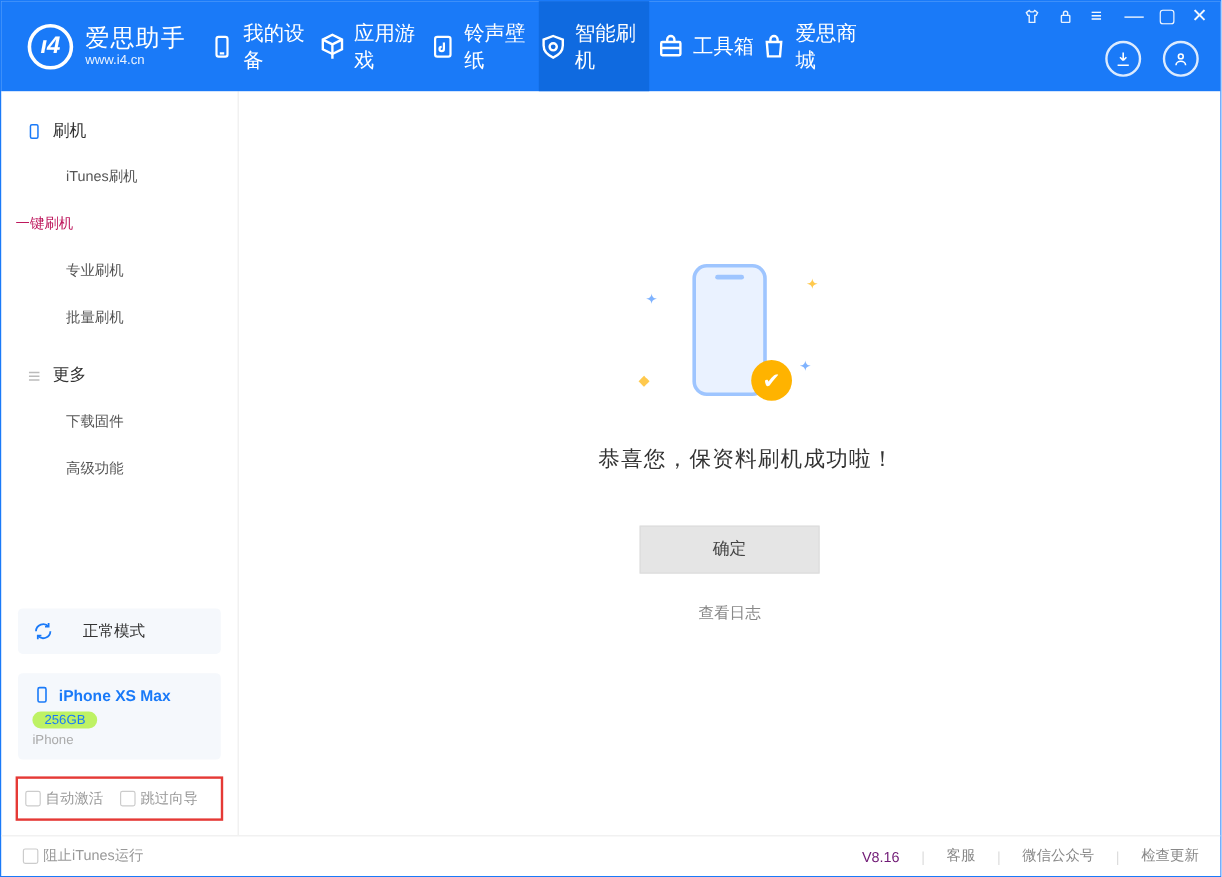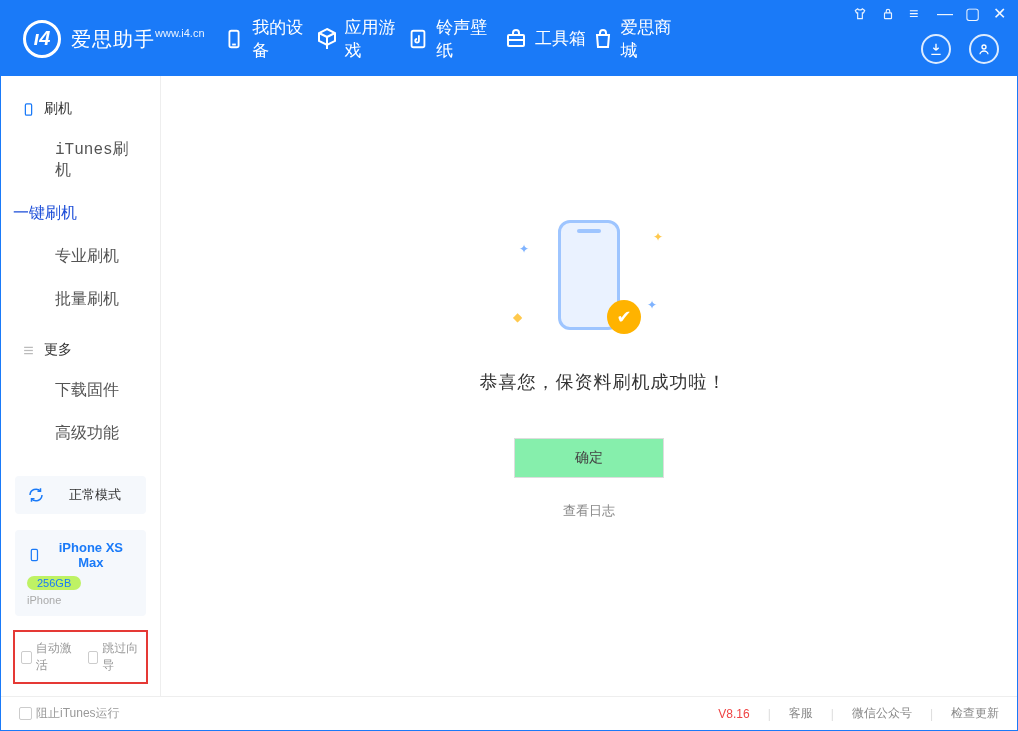--- a/index.html
+++ b/index.html
@@ -3,42 +3,42 @@
 <meta charset="utf-8">
 <style>
 * { margin: 0; padding: 0; box-sizing: border-box; font-family: "Microsoft YaHei", Arial, sans-serif; }
 body { background: #fff; }
 .window { width: 1018px; height: 731px; border: 1px solid #1a7af8; display: flex; flex-direction: column; background: #fff; position: relative; }
 
 
 .header { height: 75px; background: #1a7af8; display: flex; align-items: stretch; color: #fff; position: relative; }
 .logo-block { display: flex; align-items: center; padding: 0 18px 0 22px; gap: 10px; }
 .logo-circle { width: 38px; height: 38px; border: 3px solid #fff; border-radius: 50%; display: flex; align-items: center; justify-content: center; font-size: 20px; font-weight: bold; font-style: italic; }
-.logo-text { display: flex; flex-direction: row; line-height: 1.2; }
+.logo-text { display: flex; flex-direction: column; line-height: 1.2; }
 .logo-title { font-size: 20px; font-weight: 500; letter-spacing: 1px; }
 .logo-sub { font-size: 11px; opacity: .9; }
 
 .nav { display: flex; align-items: stretch; }
 .nav-item { width: 92px; display: flex; flex-direction: row; align-items: center; justify-content: center; gap: 6px; font-size: 17px; cursor: pointer; position: relative; }
 .nav-item.active { background: #0f6ae0; }
 .nav-icon { width: 26px; height: 26px; display: flex; align-items: center; justify-content: center; }
 
 .title-controls { position: absolute; right: 10px; top: 6px; display: flex; gap: 14px; align-items: center; }
 .title-controls svg, .title-ctrl { width: 14px; height: 14px; cursor: pointer; opacity: .95; }
 .title-ctrl { font-size: 16px; line-height: 14px; color: #fff; }
 
 .header-right-icons { position: absolute; right: 18px; bottom: 12px; display: flex; gap: 18px; }
 .hdr-circle { width: 30px; height: 30px; border: 2px solid rgba(255,255,255,.85); border-radius: 50%; display: flex; align-items: center; justify-content: center; cursor: pointer; }
 
 
 .body { flex: 1; display: flex; min-height: 0; }
-.sidebar { width: 160px; border-right: 1px solid #eee; display: flex; flex-direction: column; padding-top: 14px; }
+.sidebar { width: 198px; border-right: 1px solid #eee; display: flex; flex-direction: column; padding-top: 14px; }
 .sb-group-head { display: flex; align-items: center; gap: 8px; padding: 10px 20px; font-size: 14px; color: #333; }
-.sb-item { padding: 11px 20px 11px 54px; font-size: 16px; color: #555; cursor: pointer; font-family: Liberation Mono, monospace; }
-.sb-item.active { color: #1d4ed8; padding-left: 12px; }
+.sb-item { padding: 11px 20px 11px 54px; font-size: 12px; color: #555; cursor: pointer; }
+.sb-item.active { color: #be185d; padding-left: 12px; }
 
 .sb-spacer { flex: 1; }
 .device-card { margin: 8px 14px; background: #f5f8fc; border-radius: 4px; padding: 10px 12px; font-size: 13px; color: #333; display: flex; align-items: center; gap: 24px; }
 .device-card.dev { flex-direction: column; align-items: flex-start; gap: 4px; text-align: center; }
 .dev-name { font-weight: 600; color: #1a7af8; display:flex; align-items:center; gap:6px;}
 .dev-badge { background: #bef264; color: #1a7af8; border-radius: 10px; padding: 1px 10px; font-size: 11px; margin-top:2px;}
 .dev-sub { color: #aaa; font-size: 11px; }
 
 .bottom-checks { margin: 6px 12px 12px; border: 2px solid #e53935; padding: 8px 6px; display: flex; gap: 14px; font-size: 12px; color: #999; align-items:center;}
 .chk { display: flex; align-items: center; gap: 4px; cursor: pointer; }
@@ -47,27 +47,27 @@
 
 .main { flex: 1; display: flex; flex-direction: column; align-items: center; justify-content: center; gap: 18px; padding-bottom: 40px; }
 .illus { position: relative; width: 160px; height: 140px; }
 .phone { position: absolute; left: 50%; top: 8px; transform: translateX(-50%); width: 62px; height: 110px; border: 3px solid #9ec5ff; border-radius: 12px; background: #eaf2ff; }
 .phone::before { content:""; position:absolute; top:6px; left:50%; transform:translateX(-50%); width:24px; height:4px; background:#9ec5ff; border-radius:2px;}
 .check-badge { position: absolute; right: 28px; bottom: 18px; width: 34px; height: 34px; background: #ffb300; border-radius: 50%; display:flex; align-items:center; justify-content:center; color:#fff; font-size:18px;}
 .spark { position:absolute; font-size: 12px; color:#7fb3ff;}
 .s1{left:10px;top:30px}.s2{right:6px;top:18px;color:#ffc94d}.s3{left:4px;bottom:28px;color:#ffc94d}.s4{right:12px;bottom:40px}
 
 .success-text { font-size: 18px; color: #333; font-weight: 500; letter-spacing: 1px; margin-left: 28px; }
-.ok-btn { margin-top: 26px; width: 150px; height: 40px; border: 1px solid #ddd; background: #86efac; font-size: 14px; color: #444; cursor: pointer; }
+.ok-btn { margin-top: 26px; width: 150px; height: 40px; border: 1px solid #ddd; background: #e5e5e5; font-size: 14px; color: #444; cursor: pointer; }
 .log-link { margin-top: 6px; font-size: 13px; color: #888; cursor: pointer; font-family: Liberation Mono, monospace; }
 
 
 .statusbar { height: 34px; border-top: 1px solid #eee; display: flex; align-items: center; padding: 10px 18px; font-size: 12px; color: #999; gap: 8px; }
 .statusbar .right { margin-left: auto; display: flex; align-items: center; gap: 18px; }
-.ver { color: #ef4444; }
+.ver { color: #701a75; }
 .divider { color: #ddd; }
 .sb-link { cursor: pointer; color: #888; }
 </style>
 </head>
 <body>
 
 <div class="window">
 
   <div class="header">
     <div class="logo-block">
@@ -98,20 +98,29 @@
         <span>应用游戏</span>
       </div>
       <div class="nav-item">
         <span class="nav-icon">
             <svg viewBox="0 0 24 24" width="22" height="22" fill="none" stroke="#fff" stroke-width="2">
               <rect x="5" y="3" width="14" height="18" rx="2"></rect>
               <path d="M13 8v6a2 2 0 11-2-2"></path>
             </svg>
           </span>
         <span>铃声壁纸</span>
+      </div>
+      <div class="nav-item active">
+        <span class="nav-icon">
+            <svg viewBox="0 0 24 24" width="24" height="24" fill="none" stroke="#fff" stroke-width="2">
+              <path d="M12 3l8 3v5c0 5-3.5 8-8 10-4.5-2-8-5-8-10V6z"></path>
+              <path d="M9 12a3 3 0 106 0 3 3 0 00-6 0"></path>
+            </svg>
+          </span>
+        <span>智能刷机</span>
       </div>
       <div class="nav-item">
         <span class="nav-icon">
             <svg viewBox="0 0 24 24" width="24" height="24" fill="none" stroke="#fff" stroke-width="2">
               <rect x="4" y="8" width="16" height="11" rx="1"></rect>
               <path d="M9 8V6a3 3 0 016 0v2M4 13h16"></path>
             </svg>
           </span>
         <span>工具箱</span>
       </div>

